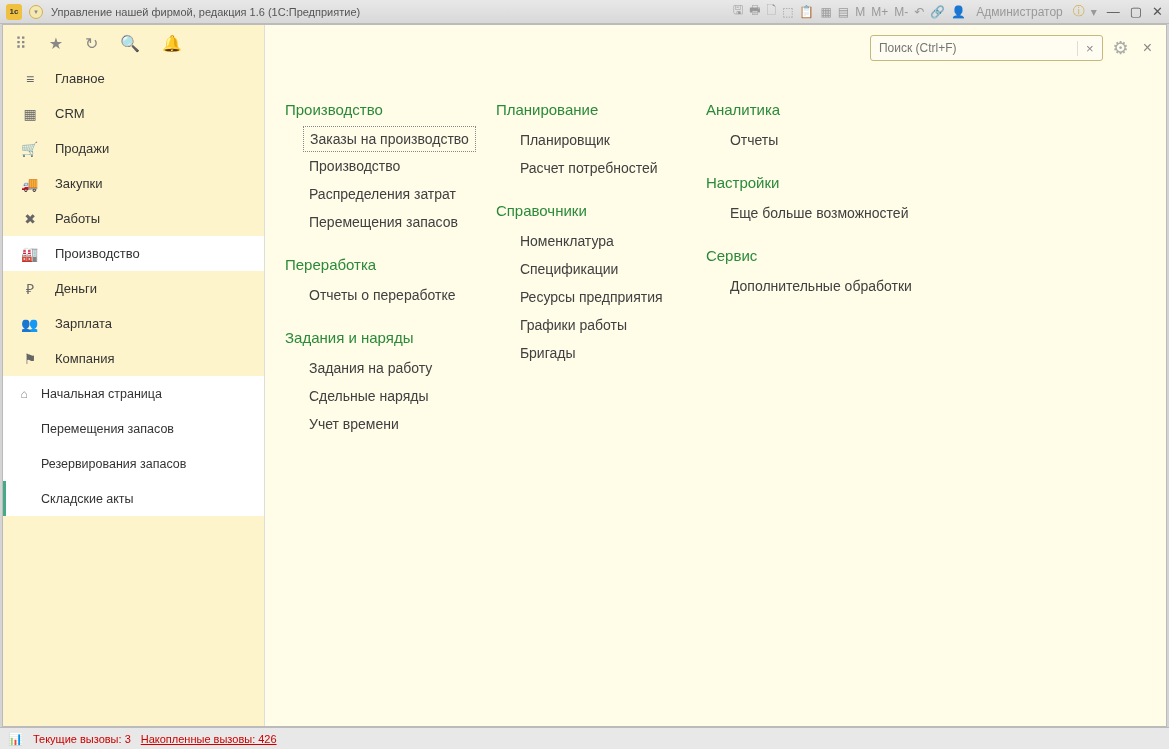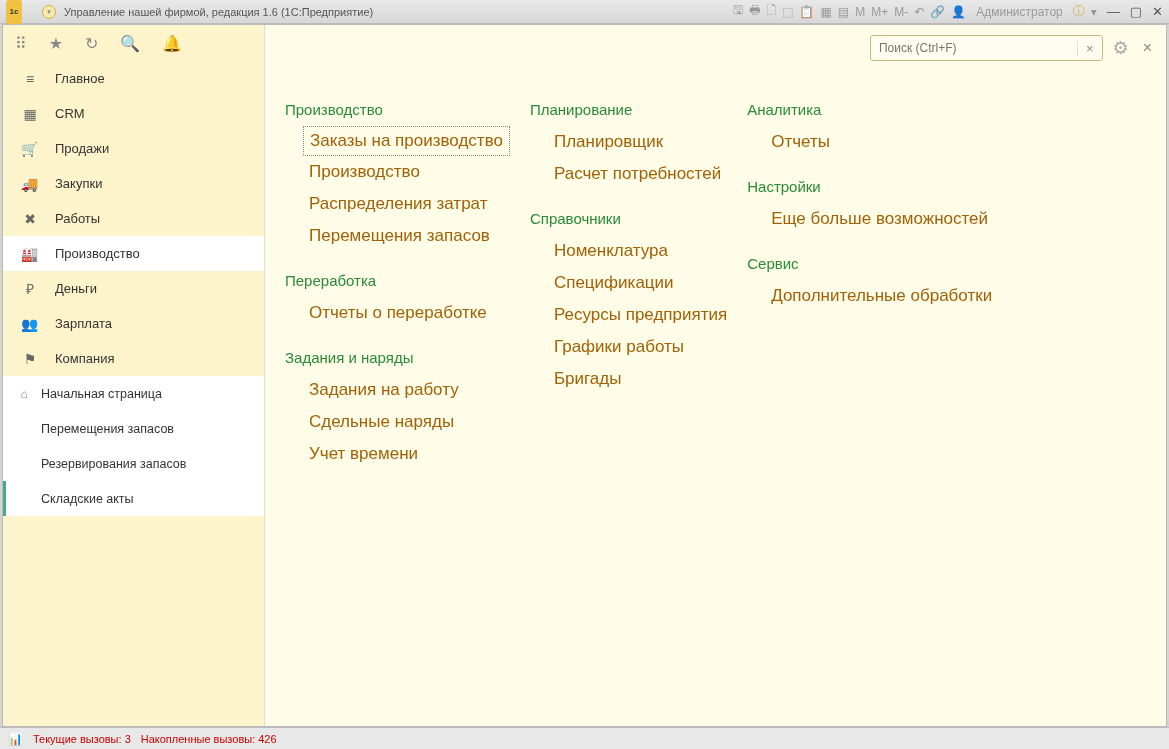--- a/index.html
+++ b/index.html
@@ -1,21 +1,21 @@
 <!DOCTYPE html>
 <html><head>
 <meta charset="utf-8">
 <style>
 * { margin: 0; padding: 0; box-sizing: border-box; font-family: Arial, sans-serif; }
 body { background: #d4d4d4; width: 1169px; height: 749px; overflow: hidden; font-size: 13px; }
 .window { width: 100%; height: 100%; display: flex; flex-direction: column; }
 
 
 .titlebar { height: 24px; background: linear-gradient(#e8e8e8, #d8d8d8); display: flex; align-items: center; padding: 0 6px; border-bottom: 1px solid #bbb; font-size: 11px; color: #555; }
-.titlebar .logo { width: 16px; height: 24px; background: #f0c040; border-radius: 3px; margin-right: 20px; display: inline-flex; align-items: center; justify-content: center; font-size: 8px; font-weight: bold; color: #333; }
+.titlebar .logo { width: 16px; height: 16px; background: #f0c040; border-radius: 3px; margin-right: 7px; display: inline-flex; align-items: center; justify-content: center; font-size: 8px; font-weight: bold; color: #333; }
 .titlebar .dropdown-ico { width: 14px; height: 14px; background: #f5e8b0; border: 1px solid #d0b050; border-radius: 7px; margin-right: 8px; display: inline-flex; align-items: center; justify-content: center; font-size: 7px; color: #888; }
 .titlebar .title-text { flex: 1; }
 .titlebar .tb-icons { display: flex; gap: 6px; align-items: center; color: #999; }
 .titlebar .tb-icons span { cursor: pointer; font-size: 12px; }
 .titlebar .admin { color: #999; font-size: 11px; margin: 4px 4px; }
 .titlebar .winbtns { display: flex; gap: 10px; margin-left: 10px; font-size: 13px; color: #555; }
 .titlebar .winbtns span { cursor: pointer; }
 
 
 .body-area { flex: 1; display: flex; background: #fff; border: 1px solid #bbb; margin: 0 2px; }
@@ -39,28 +39,28 @@
 .search-wrap { display: flex; align-items: center; border: 1px solid #c5b87a; border-radius: 3px; background: #fffdf2; gap: 16px; }
 .search-input { border: none; background: transparent; padding: 5px 8px; width: 190px; font-size: 12px; outline: none; color: #888; }
 .search-clear { padding: 0 8px; color: #888; cursor: pointer; border-left: 1px solid #ddd; }
 .gear { color: #aaa; font-size: 18px; cursor: pointer; }
 .close-content { color: #888; font-size: 16px; cursor: pointer; margin-left: 4px; }
 
 .columns { display: flex; padding: 0 20px; gap: 20px; }
 .col { min-width: 190px; }
 .section-h { color: #2a8a3a; font-size: 15px; margin: 20px 0 8px 0; cursor: pointer; }
 .section-h:first-child { margin-top: 26px; }
-.link-item { color: #a16207; font-size: 17px; padding: 6px 0 6px 24px; cursor: pointer; }
+.link-item { color: #404040; font-size: 14px; padding: 6px 0 6px 24px; cursor: pointer; }
 .link-item.boxed { border: 1px dotted #888; padding: 4px 6px; margin-left: 18px; display: inline-block; }
 
 
 .statusbar { height: 22px; background: #e8e8e8; border-top: 1px solid #bbb; display: flex; align-items: center; padding: 0 8px; font-size: 11px; gap: 10px; }
 .statusbar .ico { color: #4a8; font-size: 12px; }
 .status-cur { color: #c00; }
-.status-acc { color: #c00; }
+.status-acc { color: #c00; text-decoration: underline; }
 </style>
 </head>
 <body>
 
 <div class="window">
 
   <div class="titlebar">
     <span class="logo">1c</span>
     <span class="dropdown-ico">▾</span>
     <span class="title-text">Управление нашей фирмой, редакция 1.6  (1С:Предприятие)</span>

